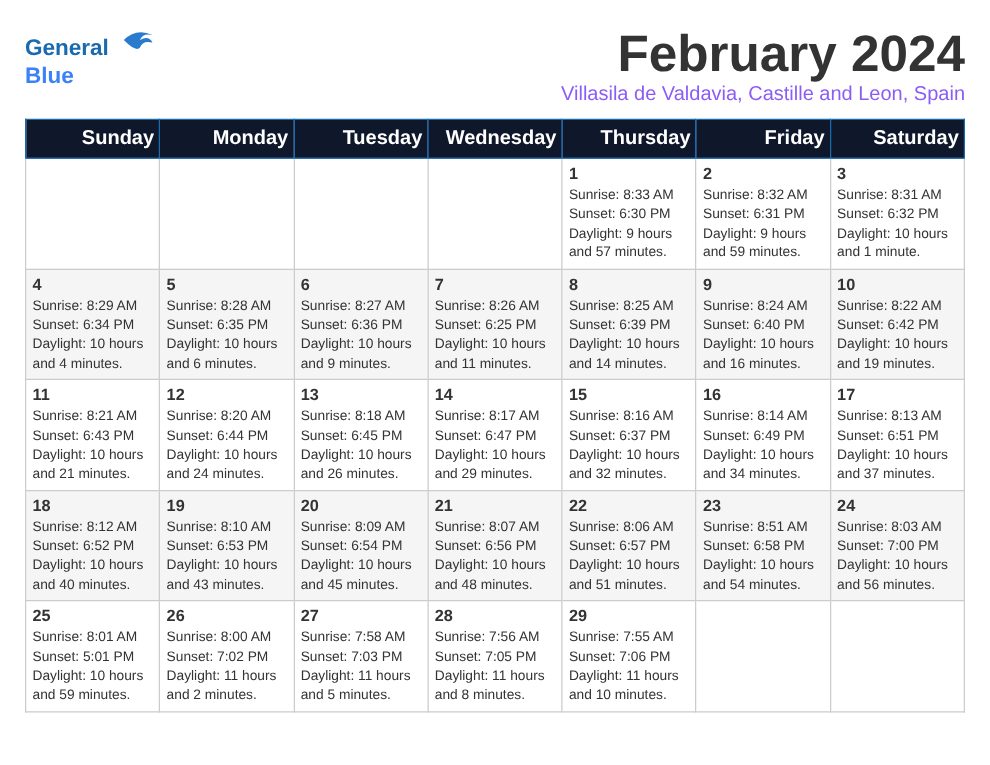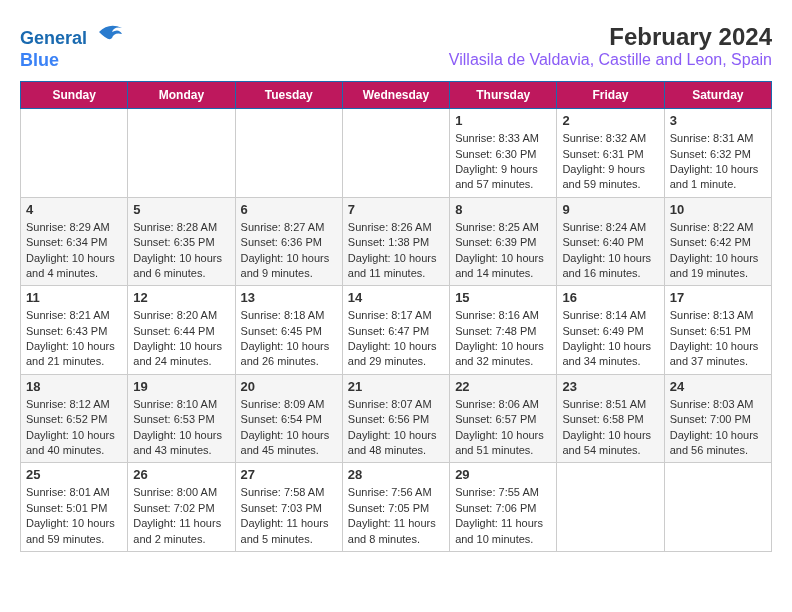--- a/index.html
+++ b/index.html
@@ -6,21 +6,21 @@
     body {
       font-family: Arial, sans-serif;
       background: #fff;
       width: 792px;
       min-height: 612px;
       padding: 20px;
     }
     .header {
       display: flex;
       justify-content: space-between;
-      align-items: center;
+      align-items: flex-start;
       margin-bottom: 10px;
     }
     .logo {
       display: flex;
       align-items: center;
     }
     .logo-text {
       font-size: 18px;
       font-weight: bold;
       color: #333;
@@ -31,39 +31,39 @@
     }
     .logo-icon {
       width: 30px;
       height: 24px;
       margin-left: 2px;
     }
     .title-block {
       text-align: right;
     }
     .month-title {
-      font-size: 24px;
+      font-size: 41px;
       font-weight: bold;
       color: #333;
     }
     .location-title {
       font-size: 16px;
       color: #8b5cf6;
     }
     table {
       width: 100%;
       border-collapse: collapse;
       font-size: 11px;
     }
     thead tr th {
-      background-color: #be185d;
+      background-color: #0f172a;
       color: #fff;
       padding: 6px 4px;
-      text-align: center;
-      font-size: 12px;
+      text-align: right;
+      font-size: 16px;
       font-weight: bold;
       border: 1px solid #1a6ab0;
     }
     tbody tr td {
       vertical-align: top;
       padding: 4px 5px;
       border: 1px solid #ccc;
       width: calc(100% / 7);
       min-height: 80px;
       background: #fff;
@@ -148,21 +148,21 @@
         <td>
           <span class="day-num">5</span>
           <div class="day-info"><span>Sunrise: 8:28 AM</span><br><span>Sunset: 6:35 PM</span><br><span>Daylight: 10 hours and 6 minutes.</span></div>
         </td>
         <td>
           <span class="day-num">6</span>
           <div class="day-info"><span>Sunrise: 8:27 AM</span><br><span>Sunset: 6:36 PM</span><br><span>Daylight: 10 hours and 9 minutes.</span></div>
         </td>
         <td>
           <span class="day-num">7</span>
-          <div class="day-info"><span>Sunrise: 8:26 AM</span><br><span>Sunset: 1:38 PM</span><br><span>Daylight: 10 hours and 11 minutes.</span></div>
+          <div class="day-info"><span>Sunrise: 8:26 AM</span><br><span>Sunset: 6:25 PM</span><br><span>Daylight: 10 hours and 11 minutes.</span></div>
         </td>
         <td>
           <span class="day-num">8</span>
           <div class="day-info"><span>Sunrise: 8:25 AM</span><br><span>Sunset: 6:39 PM</span><br><span>Daylight: 10 hours and 14 minutes.</span></div>
         </td>
         <td>
           <span class="day-num">9</span>
           <div class="day-info"><span>Sunrise: 8:24 AM</span><br><span>Sunset: 6:40 PM</span><br><span>Daylight: 10 hours and 16 minutes.</span></div>
         </td>
         <td>
@@ -182,21 +182,21 @@
         <td>
           <span class="day-num">13</span>
           <div class="day-info"><span>Sunrise: 8:18 AM</span><br><span>Sunset: 6:45 PM</span><br><span>Daylight: 10 hours and 26 minutes.</span></div>
         </td>
         <td>
           <span class="day-num">14</span>
           <div class="day-info"><span>Sunrise: 8:17 AM</span><br><span>Sunset: 6:47 PM</span><br><span>Daylight: 10 hours and 29 minutes.</span></div>
         </td>
         <td>
           <span class="day-num">15</span>
-          <div class="day-info"><span>Sunrise: 8:16 AM</span><br><span>Sunset: 7:48 PM</span><br><span>Daylight: 10 hours and 32 minutes.</span></div>
+          <div class="day-info"><span>Sunrise: 8:16 AM</span><br><span>Sunset: 6:37 PM</span><br><span>Daylight: 10 hours and 32 minutes.</span></div>
         </td>
         <td>
           <span class="day-num">16</span>
           <div class="day-info"><span>Sunrise: 8:14 AM</span><br><span>Sunset: 6:49 PM</span><br><span>Daylight: 10 hours and 34 minutes.</span></div>
         </td>
         <td>
           <span class="day-num">17</span>
           <div class="day-info"><span>Sunrise: 8:13 AM</span><br><span>Sunset: 6:51 PM</span><br><span>Daylight: 10 hours and 37 minutes.</span></div>
         </td>
       </tr>

